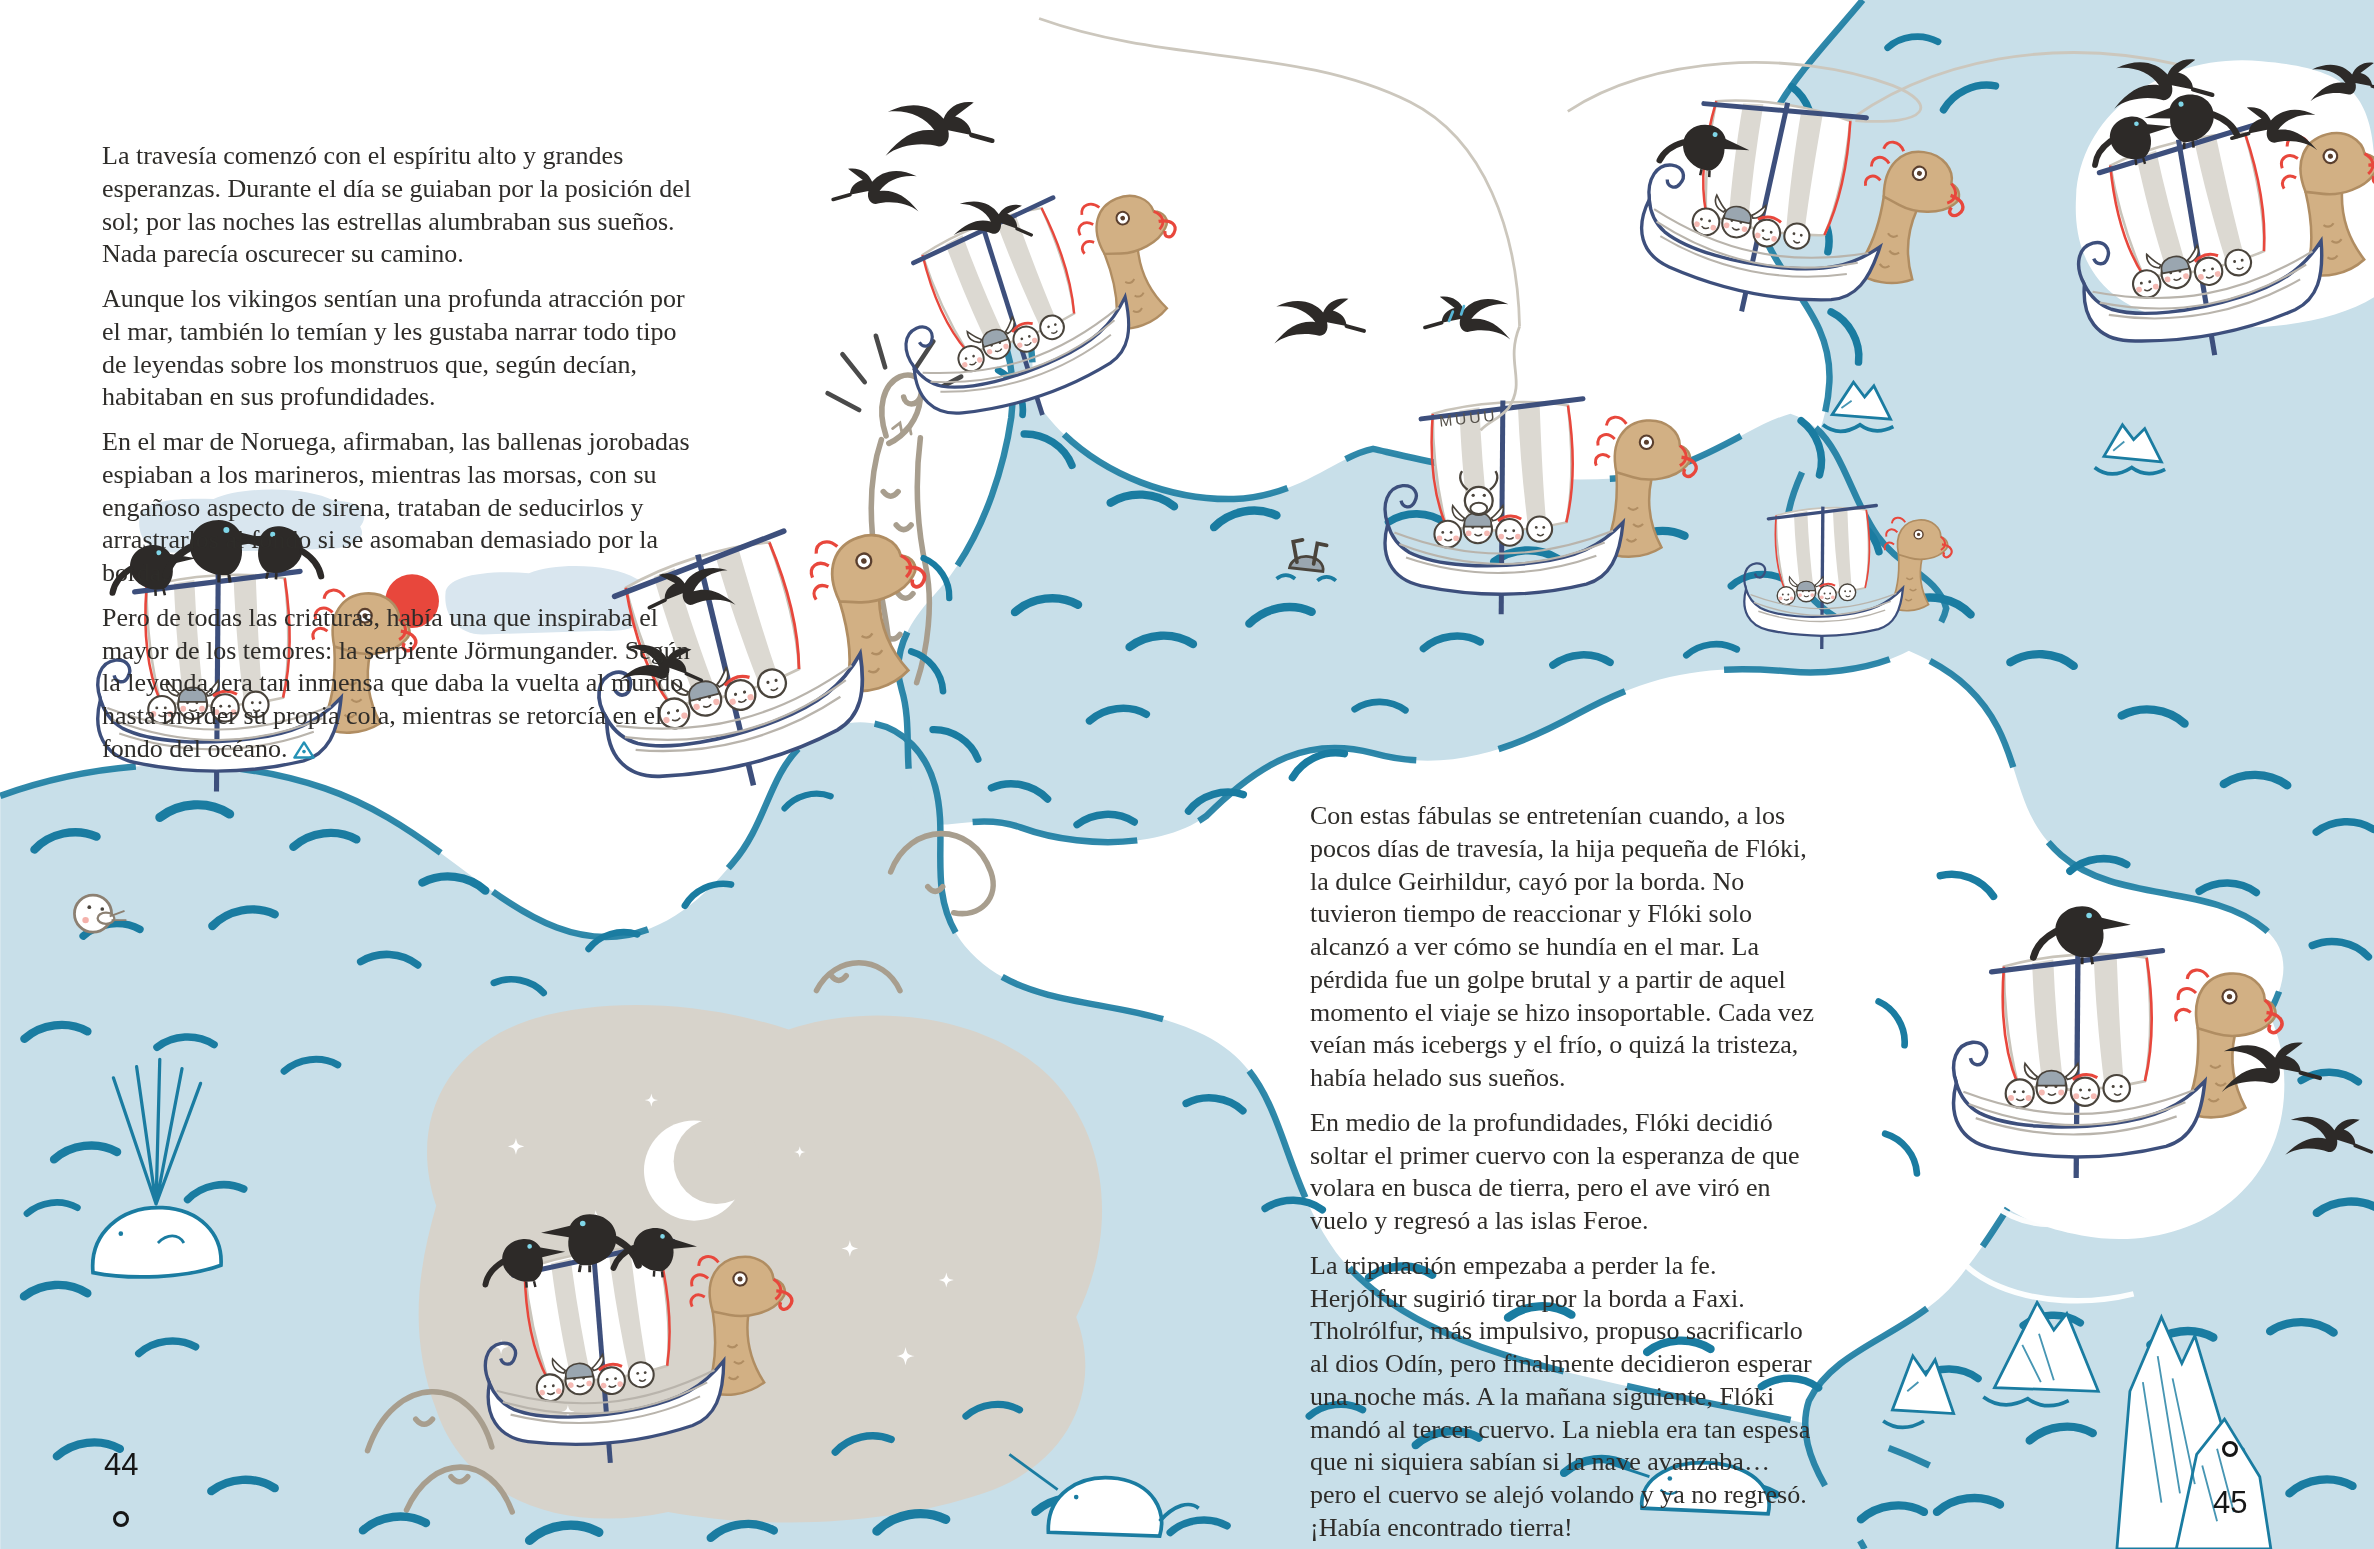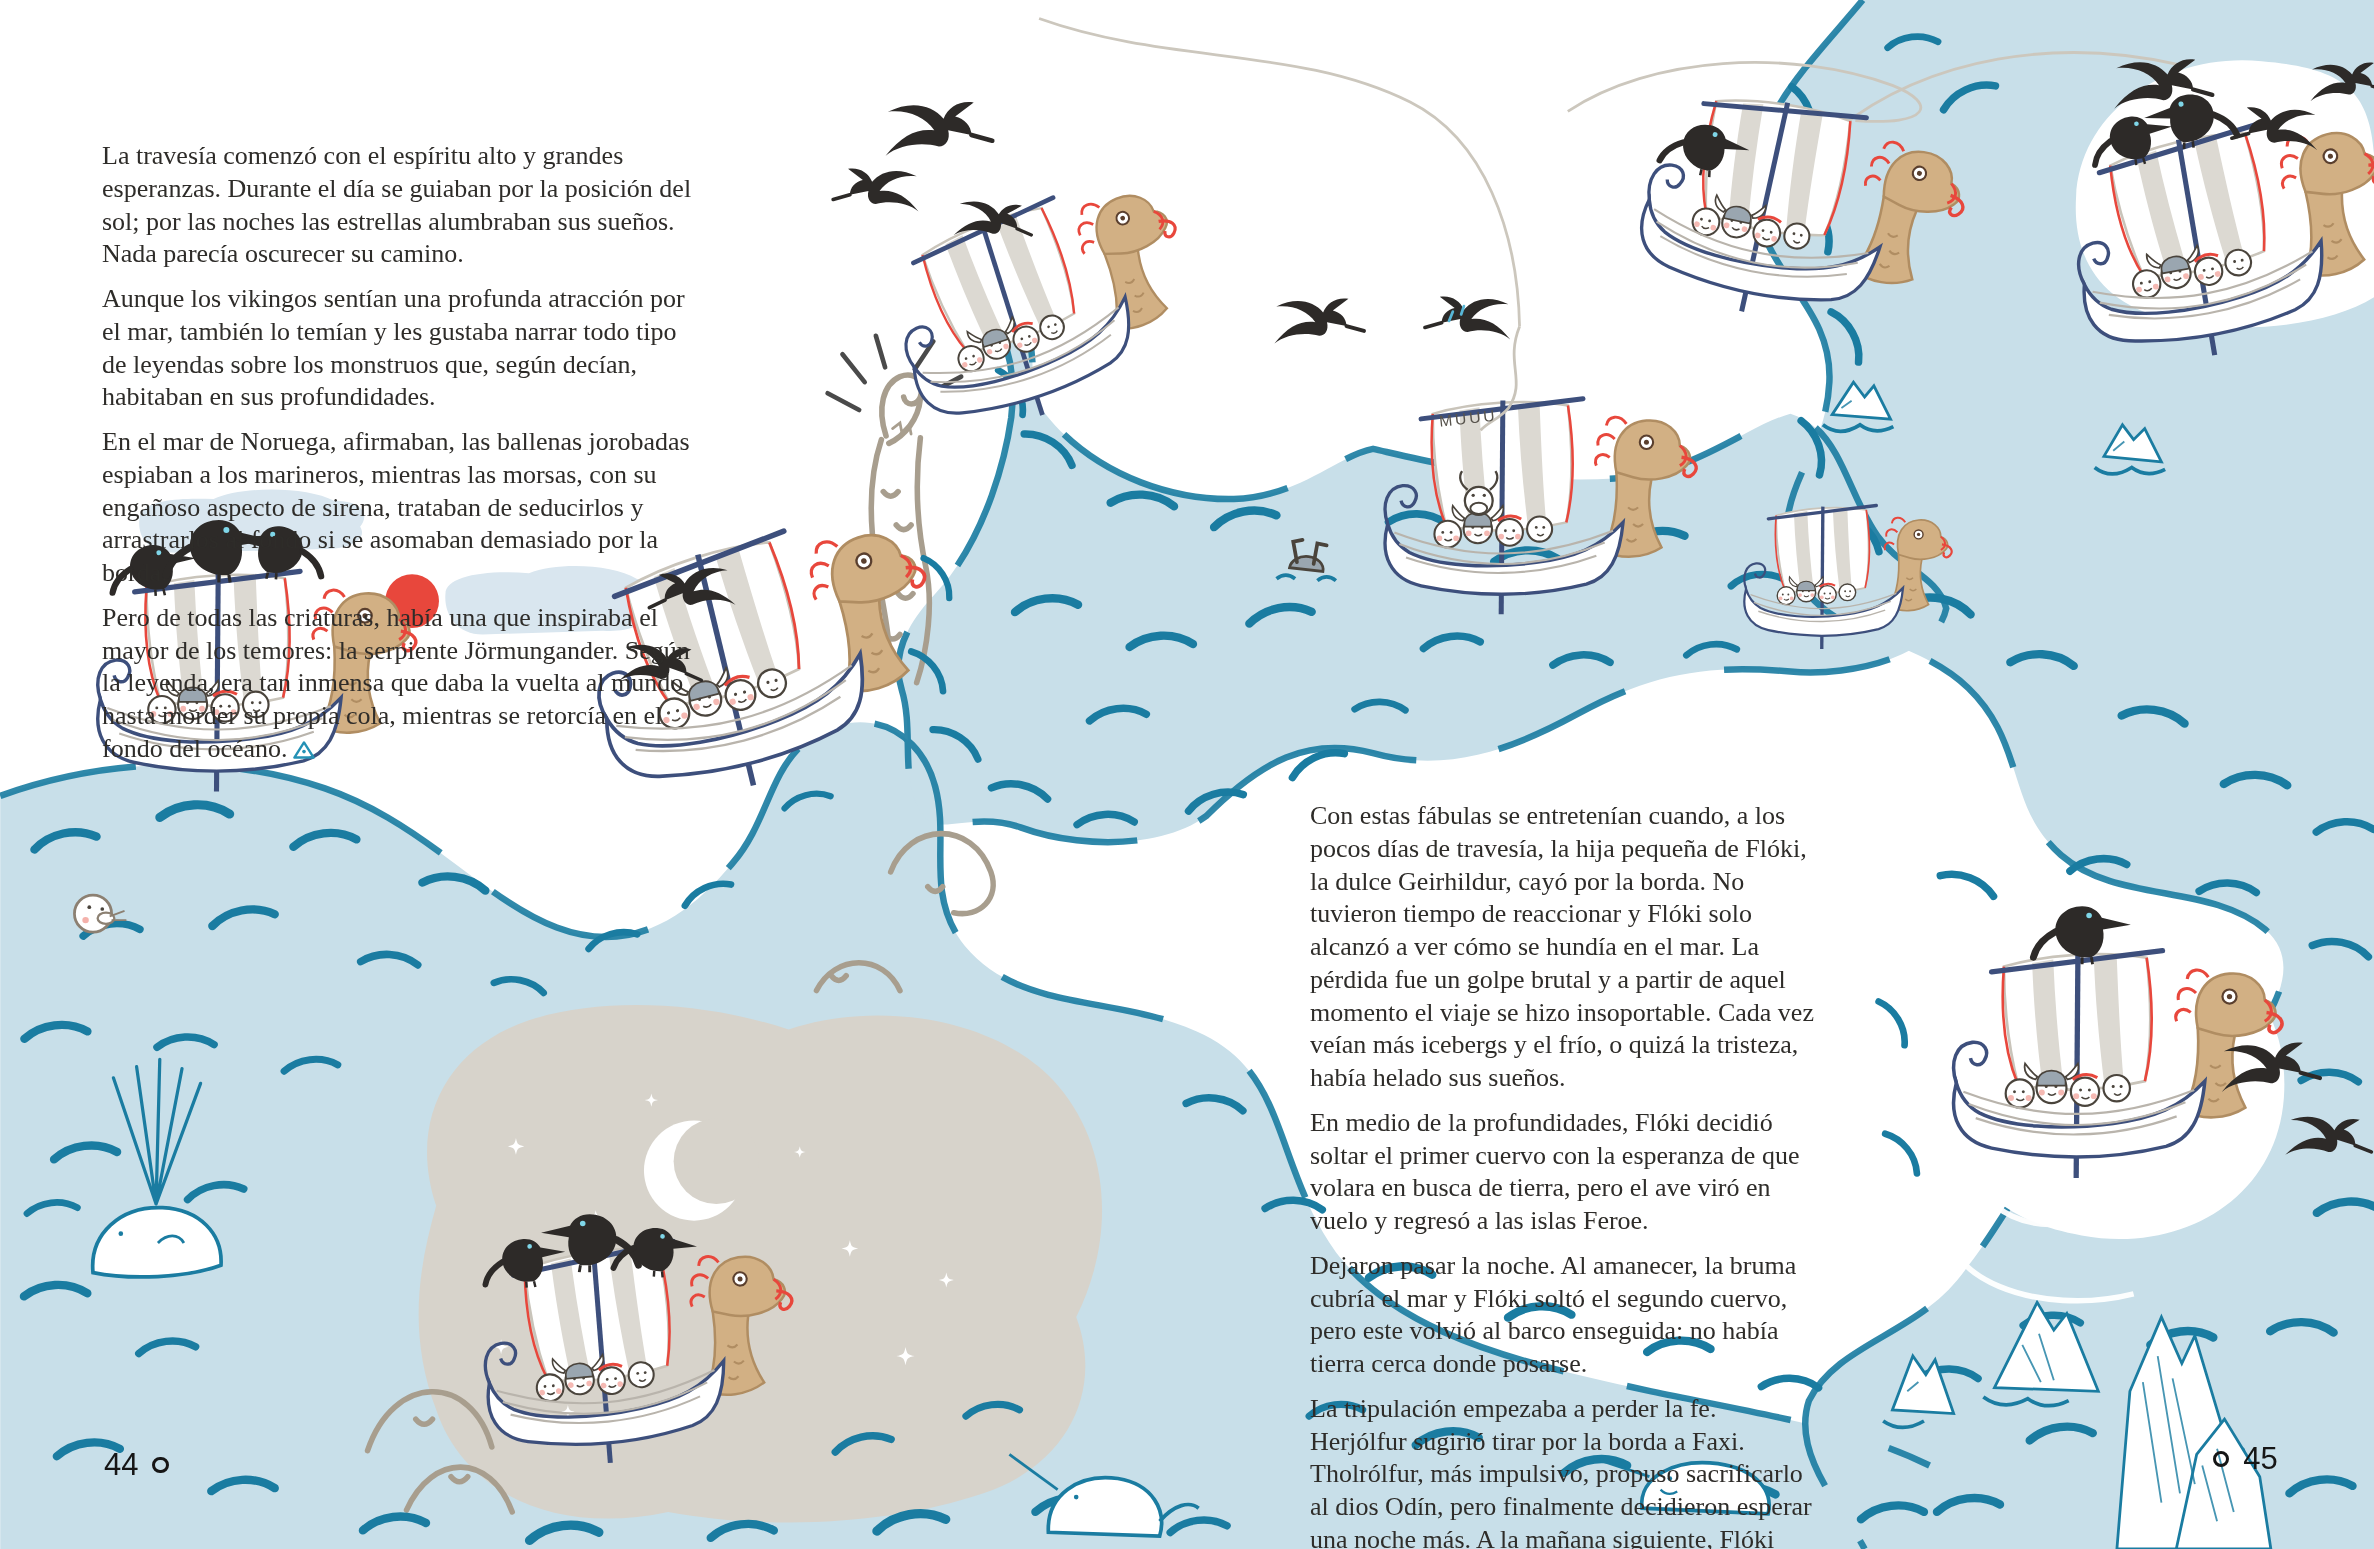--- a/index.html
+++ b/index.html
@@ -10,21 +10,21 @@
   html,body{margin:0;padding:0;background:#fff;}
   .stage{position:relative;width:2375px;height:1549px;background:#fff;overflow:hidden;
          font-family:"Liberation Serif",serif;}
   .illo{position:absolute;left:0;top:0;width:2375px;height:1549px;}
   .textblock{position:absolute;color:var(--ink);font-size:26px;line-height:1.26;
              text-align:left;}
   .textblock p{margin:0 0 12px 0;}
   #left-text{left:102px;top:140px;width:603px;}
   #right-text{left:1310px;top:800px;width:508px;}
   .pagenum{position:absolute;font-family:"Liberation Sans",sans-serif;font-size:31px;
-           color:#161616;display:flex;align-items:center;gap:14px;}
+           color:#161616;display:flex;align-items:center;gap:28px;flex-direction:column;}
   #pn-left{left:104px;top:1447px;}
   #pn-right{left:2213px;top:1441px;text-align:right;}
   .ring{width:10.2px;height:10.2px;border:3.2px solid #161616;border-radius:50%;display:inline-block;}
   .tri-icon{display:inline-block;vertical-align:-2.8px;margin-left:5.6px;}
 </style>
 </head>
 <body>
 
 <div class="stage">
 
@@ -378,21 +378,20 @@
     <span>Pero de todas las criaturas, había una que inspiraba el mayor de los temores: la serpiente Jörmungander. Según la leyenda, era tan inmensa que daba la vuelta al mundo hasta morder su propia cola, mientras se retorcía en el fondo del océano.</span><svg class="tri-icon" width="22" height="19.5" viewBox="0 0 24 21">
           <path d="M12,2.5 L22.5,19 H1.5 Z" fill="none" stroke="var(--icon)" stroke-width="2.6" stroke-linejoin="round"></path>
           <circle cx="12" cy="12.5" r="2" fill="var(--icon)"></circle>
         </svg>
   </p>
 </section>
 
 <section class="textblock" id="right-text">
   <p>Con estas fábulas se entretenían cuando, a los pocos días de travesía, la hija pequeña de Flóki, la dulce Geirhildur, cayó por la borda. No tuvieron tiempo de reaccionar y Flóki solo alcanzó a ver cómo se hundía en el mar. La pérdida fue un golpe brutal y a partir de aquel momento el viaje se hizo insoportable. Cada vez veían más icebergs y el frío, o quizá la tristeza, había helado sus sueños.</p>
   <p>En medio de la profundidades, Flóki decidió soltar el primer cuervo con la esperanza de que volara en busca de tierra, pero el ave viró en vuelo y regresó a las islas Feroe.</p>
-  <p>Dejaron pasar la noche. Al amanecer, la bruma cubría el mar y Flóki soltó el segundo cuervo, pero este volvió al barco enseguida: no había tierra cerca donde posarse.</p>
   <p>La tripulación empezaba a perder la fe. Herjólfur sugirió tirar por la borda a Faxi. Tholrólfur, más impulsivo, propuso sacrificarlo al dios Odín, pero finalmente decidieron esperar una noche más. A la mañana siguiente, Flóki mandó al tercer cuervo. La niebla era tan espesa que ni siquiera sabían si la nave avanzaba… pero el cuervo se alejó volando y ya no regresó. ¡Había encontrado tierra!</p>
 </section>
 
 <div class="pagenum" id="pn-left">
   <span>44</span>
   <span class="ring"></span>
 </div>
 <div class="pagenum" id="pn-right">
   <span class="ring"></span>
   <span>45</span>

